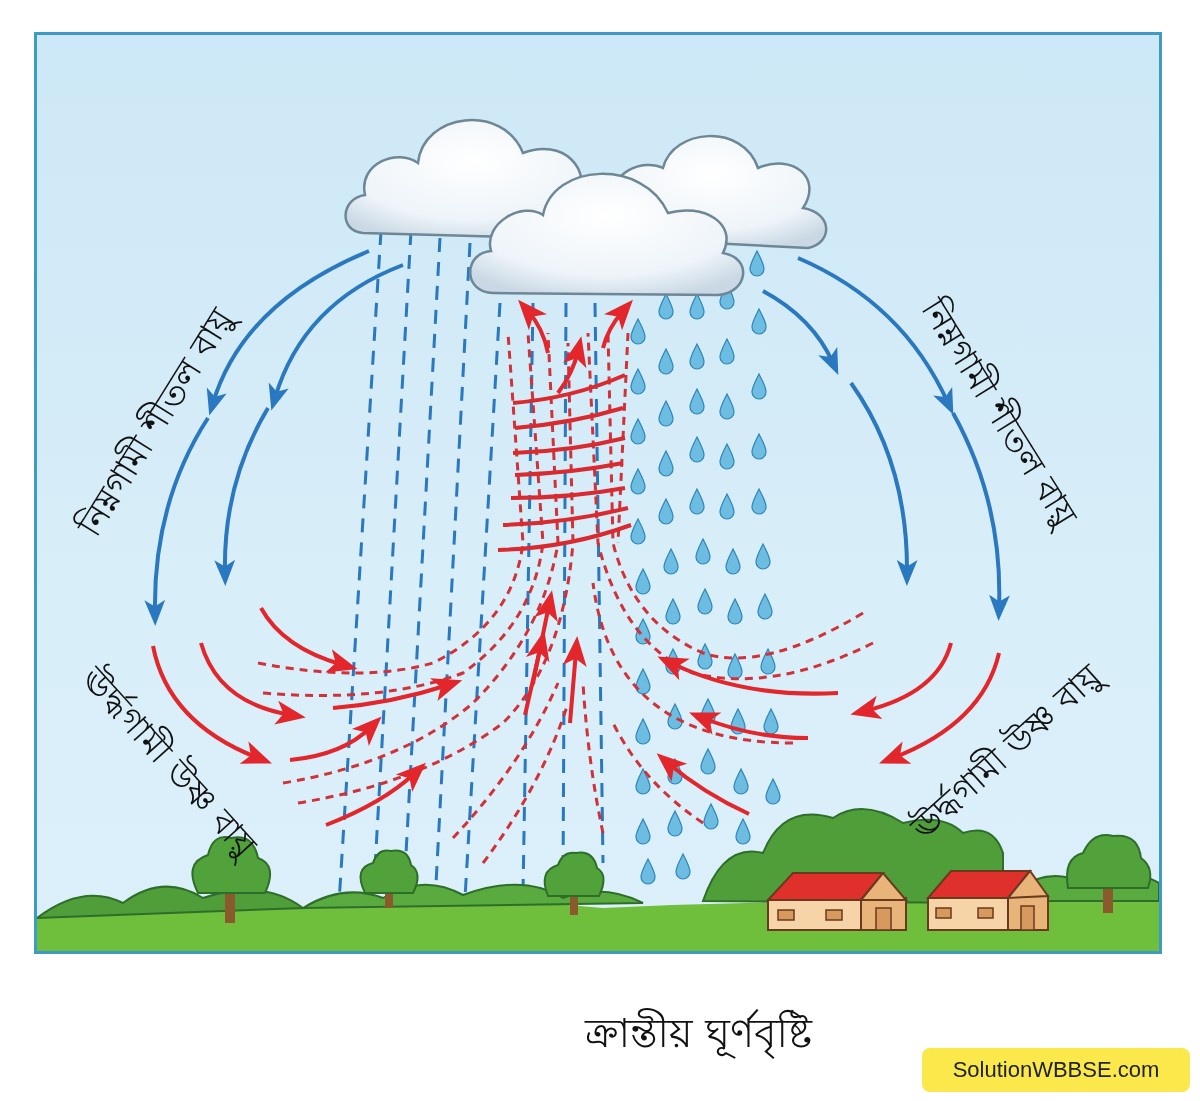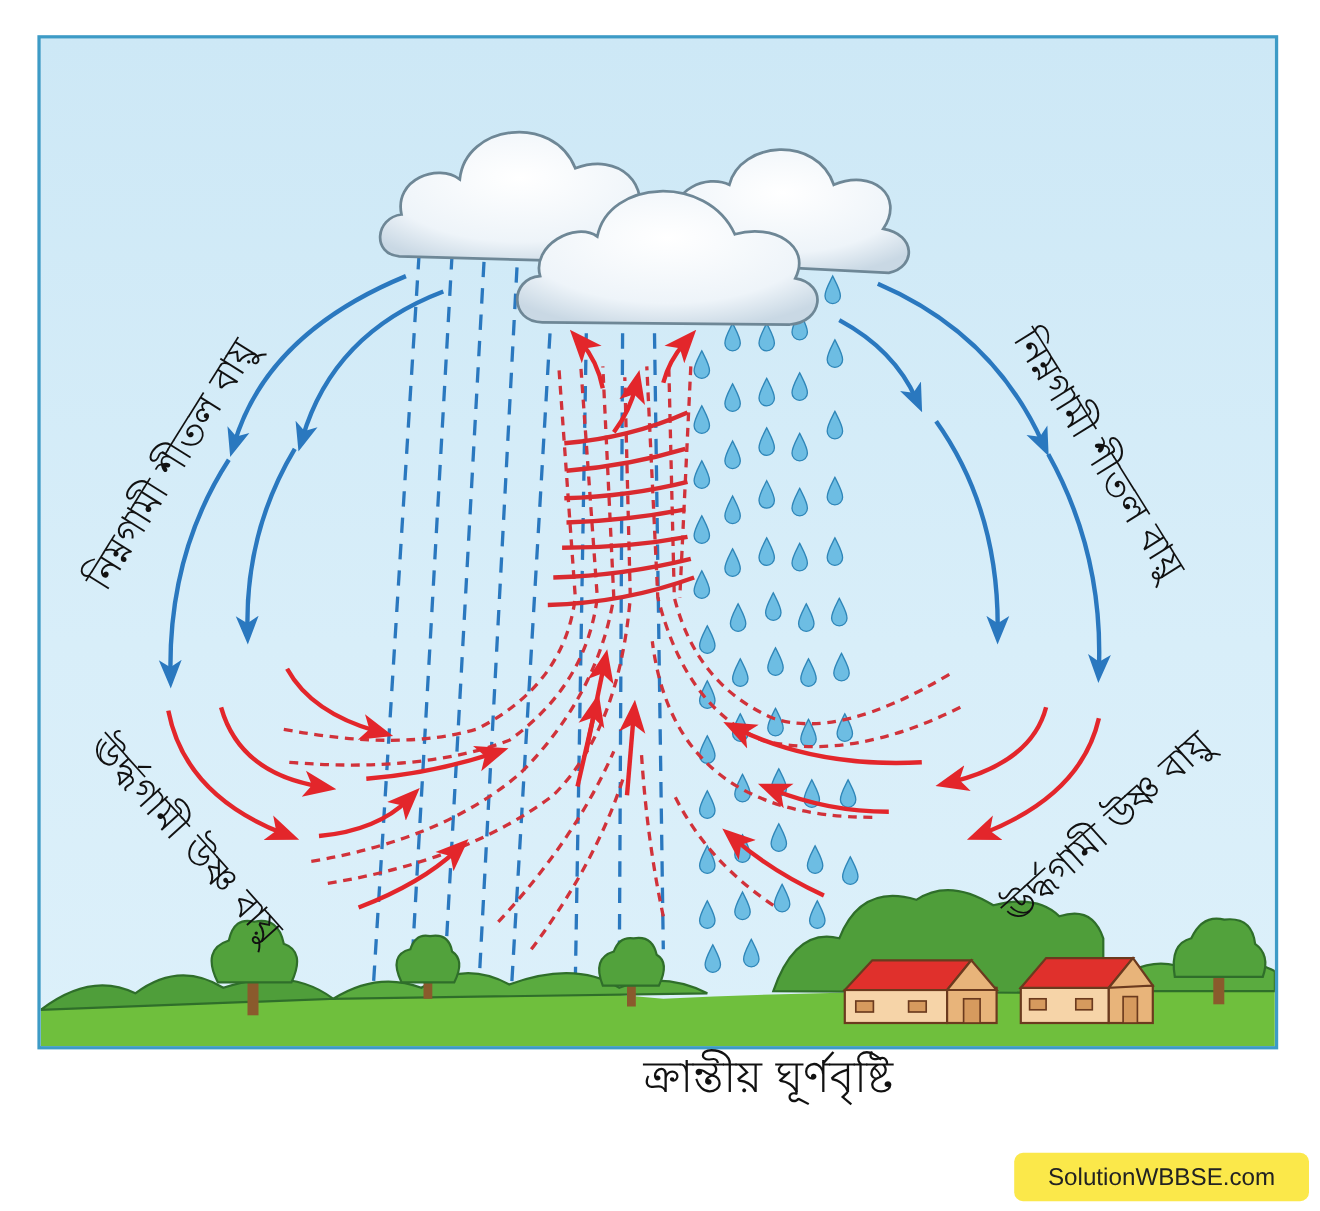--- a/index.html
+++ b/index.html
@@ -1,20 +1,20 @@
 <!DOCTYPE html>
 <html><head>
 <meta charset="utf-8">
 <style>
   html, body { margin: 0; padding: 0; background: #ffffff; }
   body { width: 1200px; height: 1101px; position: relative; overflow: hidden; font-family: "DejaVu Sans", sans-serif; }
   #frame { position: absolute; left: 34px; top: 32px; width: 1128px; height: 922px; box-sizing: border-box; border: 3px solid #3d9bc6; background: linear-gradient(#cde8f6, #d8eef9 60%, #dcf0fa); overflow: hidden; }
   #diagram-svg { position: absolute; left: 0; top: 0; }
   .label { position: absolute; font-family: "DejaVu Sans", sans-serif; font-size: 34px; color: #111; white-space: nowrap; transform-origin: center center; }
-  #caption { position: absolute; left: 585px; top: 948px; font-family: "DejaVu Sans", sans-serif; font-size: 40px; color: #111; }
+  #caption { position: absolute; left: 585px; top: 1002px; font-family: "DejaVu Sans", sans-serif; font-size: 40px; color: #111; }
   #watermark { position: absolute; left: 922px; top: 1048px; width: 268px; height: 44px; background: #fbe84a; border-radius: 8px; display: flex; align-items: center; justify-content: center; font-family: "Liberation Sans", sans-serif; font-size: 22px; color: #222; }
 </style>
 </head>
 <body>
 
 <div id="frame">
   <svg id="diagram-svg" width="1122" height="916" viewBox="34 32 1122 916" xmlns="http://www.w3.org/2000/svg">
     <defs>
       <marker id="blueHead" viewBox="0 0 20 20" refX="10" refY="10" markerWidth="26" markerHeight="26" orient="auto" markerUnits="userSpaceOnUse">
         <path d="M0,2 L20,10 L0,18 L5,10 Z" fill="#2a78bf"></path>

